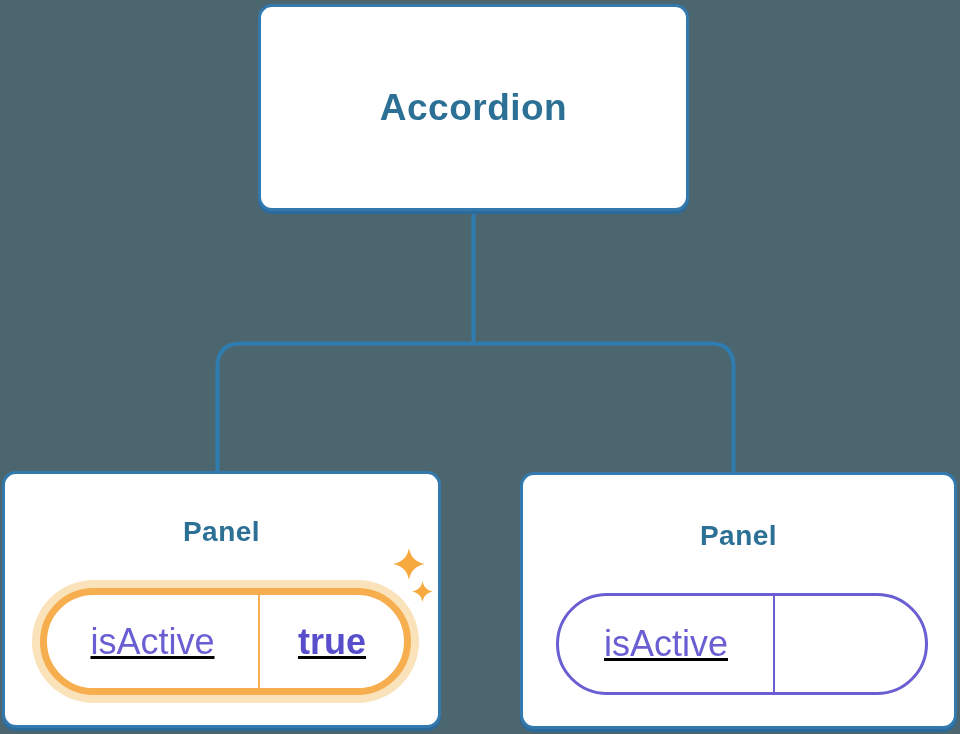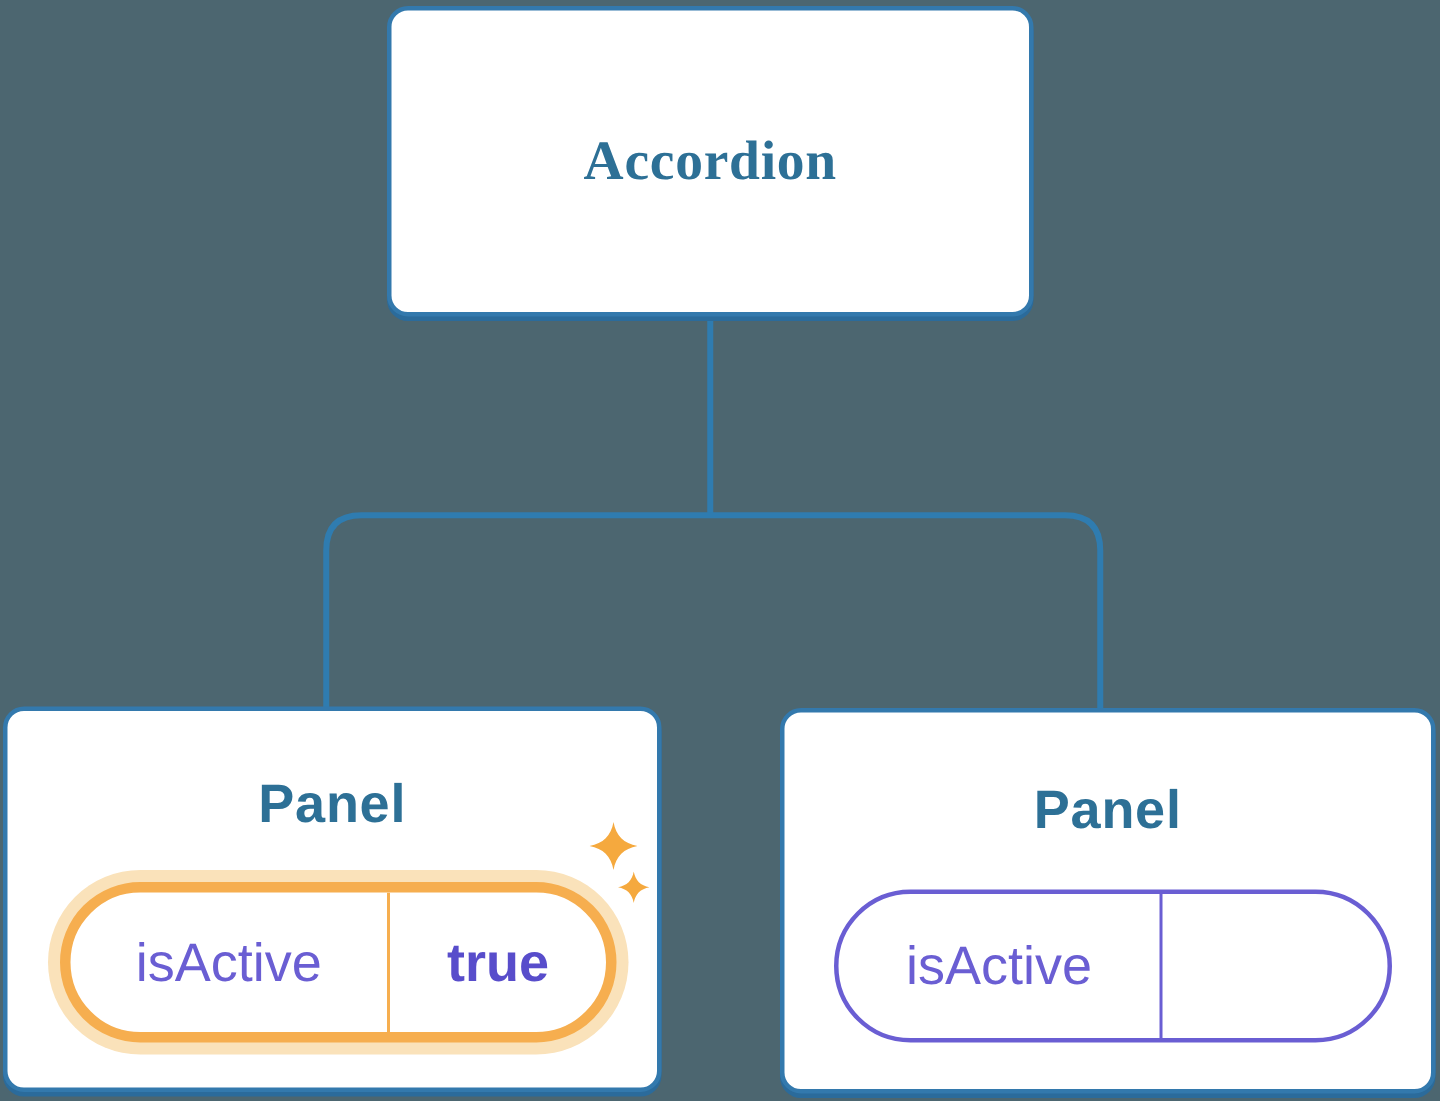--- a/index.html
+++ b/index.html
@@ -35,37 +35,37 @@
   .node-root{
     left:258px;top:4px;width:431px;height:207px;
     display:flex;align-items:center;justify-content:center;
   }
   .node-title{
     color:var(--title);
     font-size:37px;
     font-weight:600;
     line-height:1;
     letter-spacing:.5px;
-    font-family:Liberation Serif, serif;
   }
   .node-panel-left{left:2px;top:471px;width:439px;height:257px;}
   .node-panel-right{left:520px;top:472px;width:437px;height:257px;}
   .panel-title{
     position:absolute;left:0;right:0;top:44px;
     text-align:center;
     color:var(--title);
-    font-size:36px;font-weight:600;line-height:1;letter-spacing:.5px;
+    font-size:28px;font-weight:600;line-height:1;letter-spacing:.5px;
   }
   .node-panel-right .panel-title{top:47px;}
   .pill{
     position:absolute;
     background:#fff;
     display:flex;
     align-items:stretch;
     overflow:hidden;
+    text-decoration:underline;
   }
   .pill-active{
     left:35px;top:114px;width:371px;height:107px;
     border:7px solid var(--orange);
     border-radius:70px;
     box-shadow:0 0 0 8px var(--orange-glow);
   }
   .pill-inactive{
     left:33px;top:118px;width:372px;height:102px;
     border:3px solid var(--purple);

